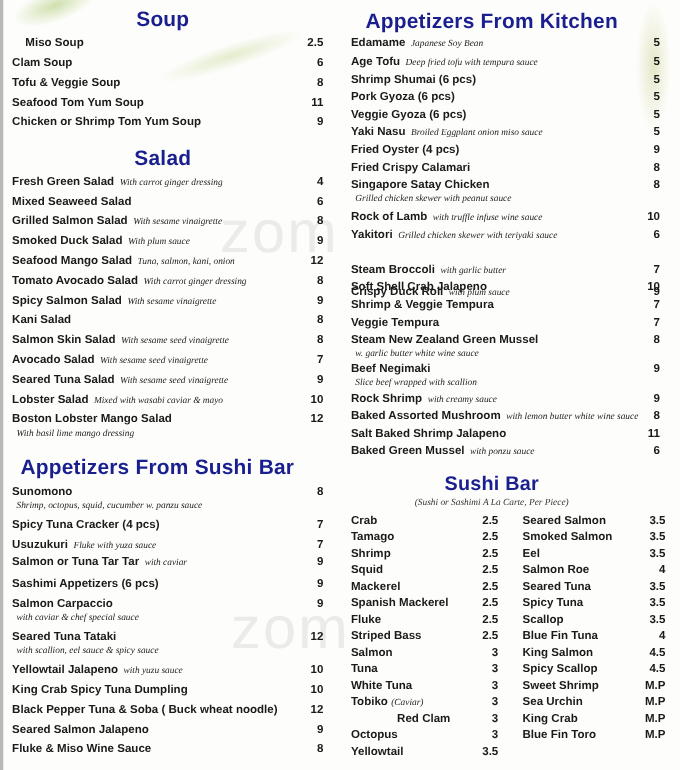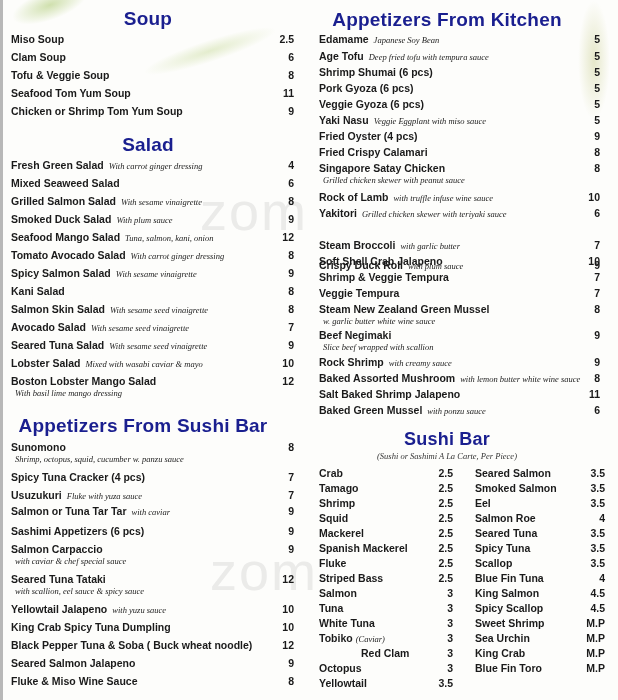--- a/index.html
+++ b/index.html
@@ -87,21 +87,21 @@
 <div class="left-edge"></div>
 <div class="brush1"></div>
 <div class="brush2"></div>
 <div class="brush3"></div>
 <div class="watermark" style="left:200px; top:180px;">zom</div>
 <div class="watermark" style="left:210px; top:540px;">zom</div>
 
 <div class="col col-left">
   <div class="section-title t-soup">Soup</div>
   <div id="soup-list">
-      <div class="item" style="top: 32px;"><span class="name">Miso Soup</span><span class="price">2.5</span></div>
+      <div class="item" style="top: 32px; margin-left: 12px;"><span class="name">Miso Soup</span><span class="price">2.5</span></div>
       <div class="item" style="top: 50px;"><span class="name">Clam Soup</span><span class="price">6</span></div>
       <div class="item" style="top: 68px;"><span class="name">Tofu &amp; Veggie Soup</span><span class="price">8</span></div>
       <div class="item" style="top: 86px;"><span class="name">Seafood Tom Yum Soup</span><span class="price">11</span></div>
       <div class="item" style="top: 104px;"><span class="name">Chicken or Shrimp Tom Yum Soup</span><span class="price">9</span></div>
     </div>
 
   <div class="section-title t-salad">Salad</div>
   <div id="salad-list">
       <div class="item" style="top: 158px;"><span class="name">Fresh Green Salad</span><span class="desc">With carrot ginger dressing</span><span class="price">4</span></div>
       <div class="item" style="top: 176px;"><span class="name">Mixed Seaweed Salad</span><span class="price">6</span></div>
@@ -136,21 +136,21 @@
 </div>
 
 <div class="col col-right">
   <div class="section-title t-kitchen">Appetizers From Kitchen</div>
   <div id="kitchen-list">
       <div class="item" style="top: 32px;"><span class="name">Edamame</span><span class="desc">Japanese Soy Bean</span><span class="price">5</span></div>
       <div class="item" style="top: 49px;"><span class="name">Age Tofu</span><span class="desc">Deep fried tofu with tempura sauce</span><span class="price">5</span></div>
       <div class="item" style="top: 65px;"><span class="name">Shrimp Shumai (6 pcs)</span><span class="price">5</span></div>
       <div class="item" style="top: 81px;"><span class="name">Pork Gyoza (6 pcs)</span><span class="price">5</span></div>
       <div class="item" style="top: 97px;"><span class="name">Veggie Gyoza (6 pcs)</span><span class="price">5</span></div>
-      <div class="item" style="top: 113px;"><span class="name">Yaki Nasu</span><span class="desc">Veggie Eggplant with miso sauce</span><span class="price">5</span></div>
+      <div class="item" style="top: 113px;"><span class="name">Yaki Nasu</span><span class="desc">Broiled Eggplant onion miso sauce</span><span class="price">5</span></div>
       <div class="item" style="top: 129px;"><span class="name">Fried Oyster (4 pcs)</span><span class="price">9</span></div>
       <div class="item" style="top: 145px;"><span class="name">Fried Crispy Calamari</span><span class="price">8</span></div>
       <div class="item" style="top: 161px;"><span class="name">Singapore Satay Chicken</span><span class="desc-line">Grilled chicken skewer with peanut sauce</span><span class="price">8</span></div>
       <div class="item" style="top: 190px;"><span class="name">Rock of Lamb</span><span class="desc">with truffle infuse wine sauce</span><span class="price">10</span></div>
       <div class="item" style="top: 206px;"><span class="name">Yakitori</span><span class="desc">Grilled chicken skewer with teriyaki sauce</span><span class="price">6</span></div>
       <div class="item" style="top: 222px; margin-top: 36px;"><span class="name">Crispy Duck Roll</span><span class="desc">with plum sauce</span><span class="price">9</span></div>
       <div class="item" style="top: 238px;"><span class="name">Steam Broccoli</span><span class="desc">with garlic butter</span><span class="price">7</span></div>
       <div class="item" style="top: 254px;"><span class="name">Soft Shell Crab Jalapeno</span><span class="price">10</span></div>
       <div class="item" style="top: 270px;"><span class="name">Shrimp &amp; Veggie Tempura</span><span class="price">7</span></div>
       <div class="item" style="top: 286px;"><span class="name">Veggie Tempura</span><span class="price">7</span></div>

